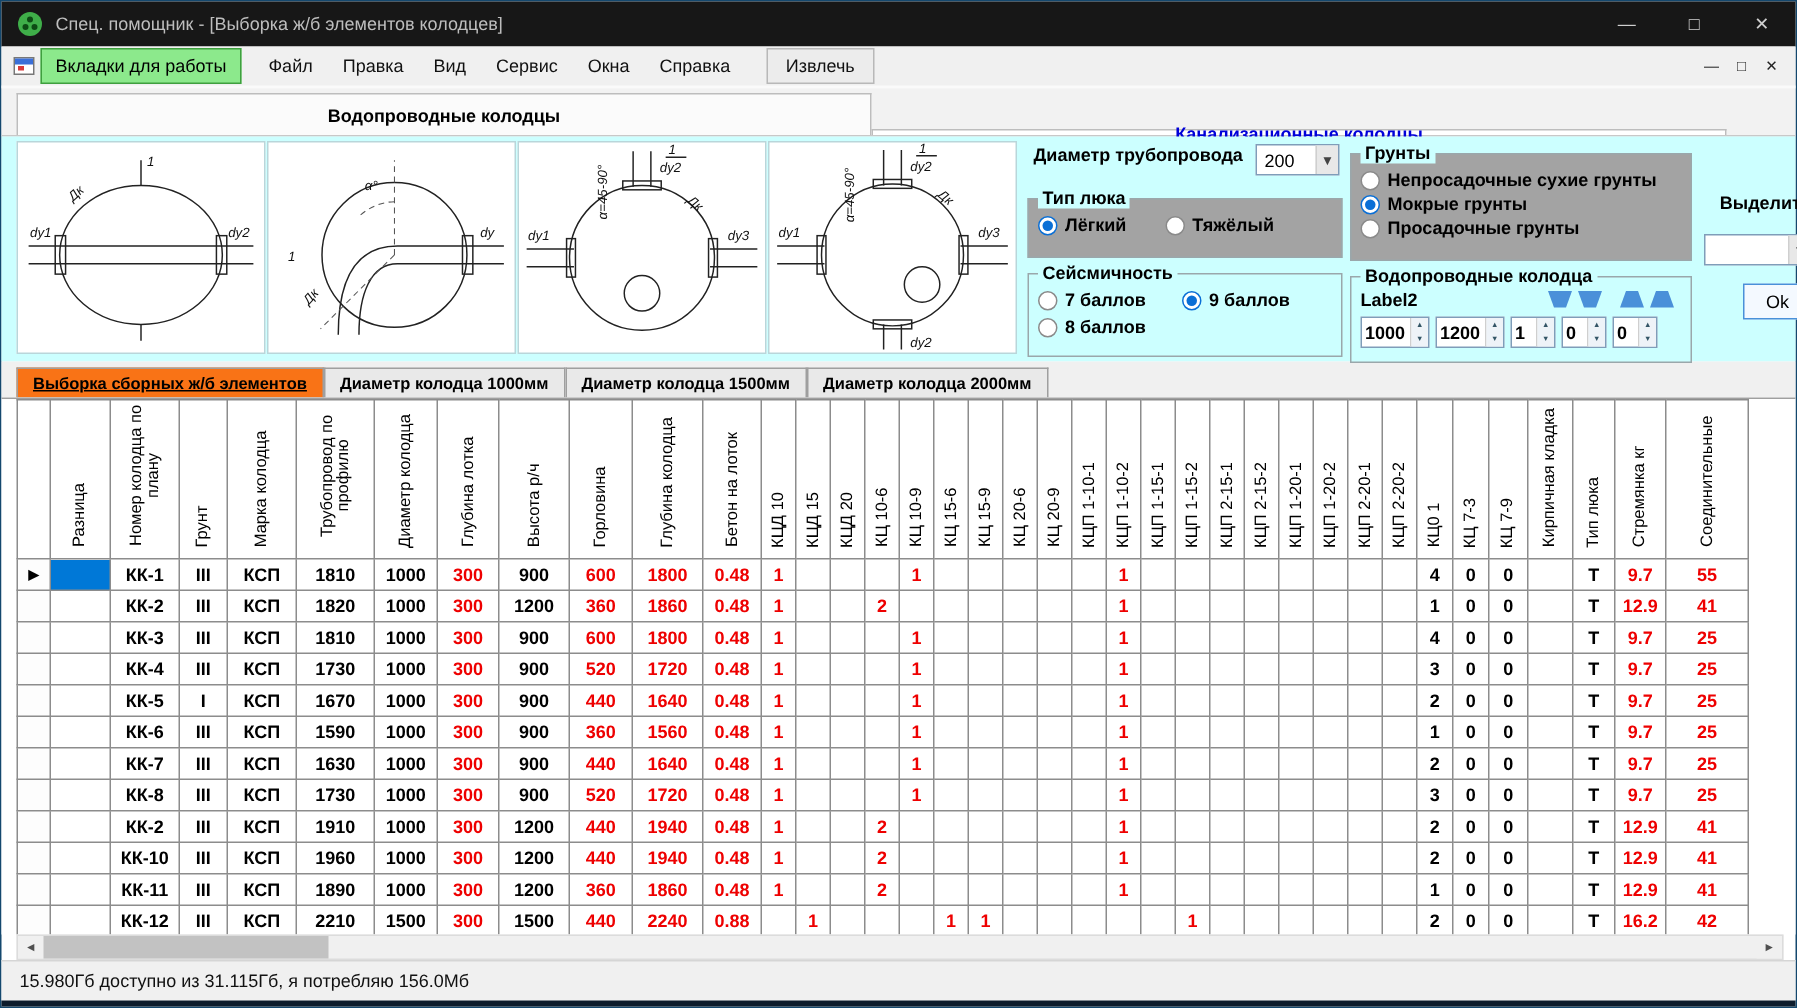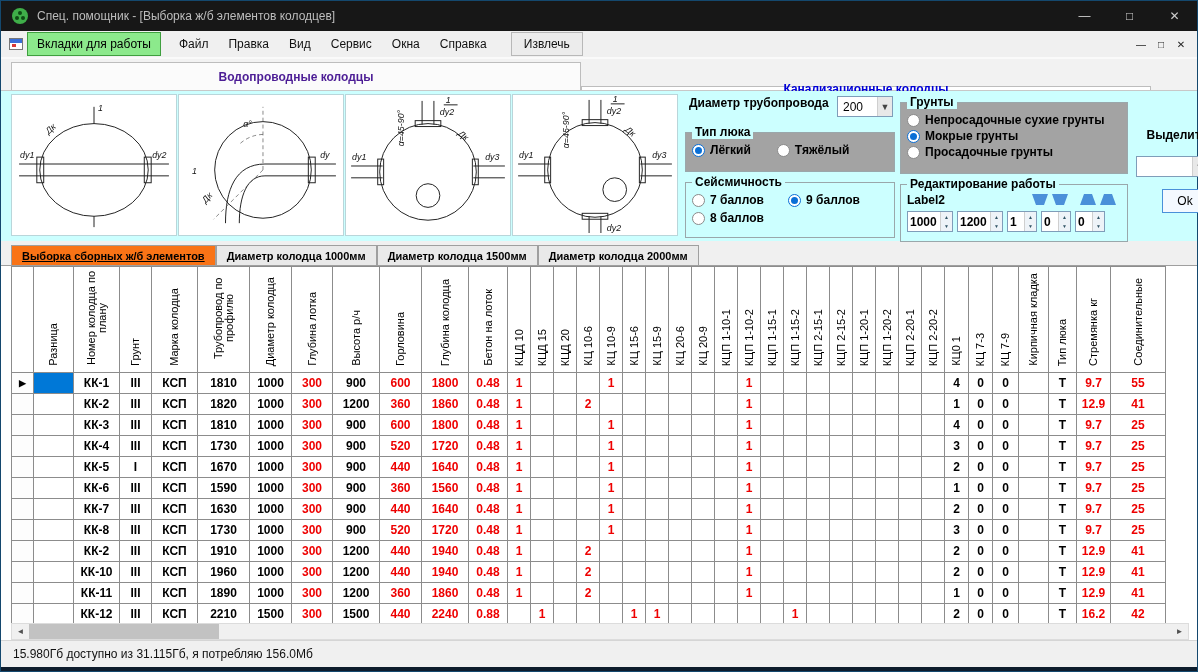--- a/index.html
+++ b/index.html
@@ -27,21 +27,21 @@
   .menu-item.extract { border:1px solid #b8b8b8; background:#ececec; margin-left:14px; padding:4px 12px; }
   .mdi-btns { margin-left:auto; display:flex; align-items:center; padding-right:6px; }
   .mdi-btn { width:20px; height:18px; display:flex; align-items:center; justify-content:center;
              font-size:10px; color:#222; }
 
   
   .main-tabs { height:32px; background:#f2f2f2; display:flex; padding:3px 46px 0 10px; flex:none;
                border-bottom:1px solid #c8c8c8; }
   .main-tab { flex:1; border:1px solid #bdbdbd; border-bottom:none; background:#fbfbfb;
               display:flex; align-items:center; justify-content:center;
-              font-weight:bold; font-size:12px; color:#4c1d95; }
+              font-weight:bold; font-size:12px; color:#000000; }
   .main-tab.active { background:#fff; color:#0000d8;margin-top:24px; }
 
   
   .content { height:150px; background:#ccffff; display:flex; padding:3px 2px 3px 10px; flex:none; }
   .dpanel { width:166px; height:142px; background:#fff; border:1px solid #b9d6da; margin-right:1px; flex:none; }
   .dpanel svg { width:100%; height:100%; }
   .ln { fill:none; stroke:#222; stroke-width:1; }
   .lnd { fill:none; stroke:#555; stroke-width:0.7; stroke-dasharray:4 3; }
   .dtxt { font-size:9px; font-style:italic; fill:#111; font-family:"Liberation Sans",sans-serif; }
 
@@ -300,21 +300,21 @@
               </span>
               <span class="rlab">Мокрые грунты</span>
             </label>
             <label class="radio">
               <span class="rb"></span>
               <span class="rlab">Просадочные грунты</span>
             </label>
           </div>
       </div>
       <div class="gbox cyan" style="height:58px;">
-        <span class="gtitle">Редактирование работы</span>
+        <span class="gtitle">Водопроводные колодца</span>
         <div class="editor-top">
           <span class="label2">Label2</span>
           <div class="cones">
             <svg width="38" height="14" viewBox="0 0 38 14">
               <polygon points="1,1 17,1 13,12 5,12" fill="#4a90d9"></polygon>
               <polygon points="21,1 37,1 33,12 25,12" fill="#4a90d9"></polygon>
             </svg>
             <svg width="38" height="14" viewBox="0 0 38 14">
               <polygon points="5,1 13,1 17,12 1,12" fill="#4a90d9"></polygon>
               <polygon points="25,1 33,1 37,12 21,12" fill="#4a90d9"></polygon>

